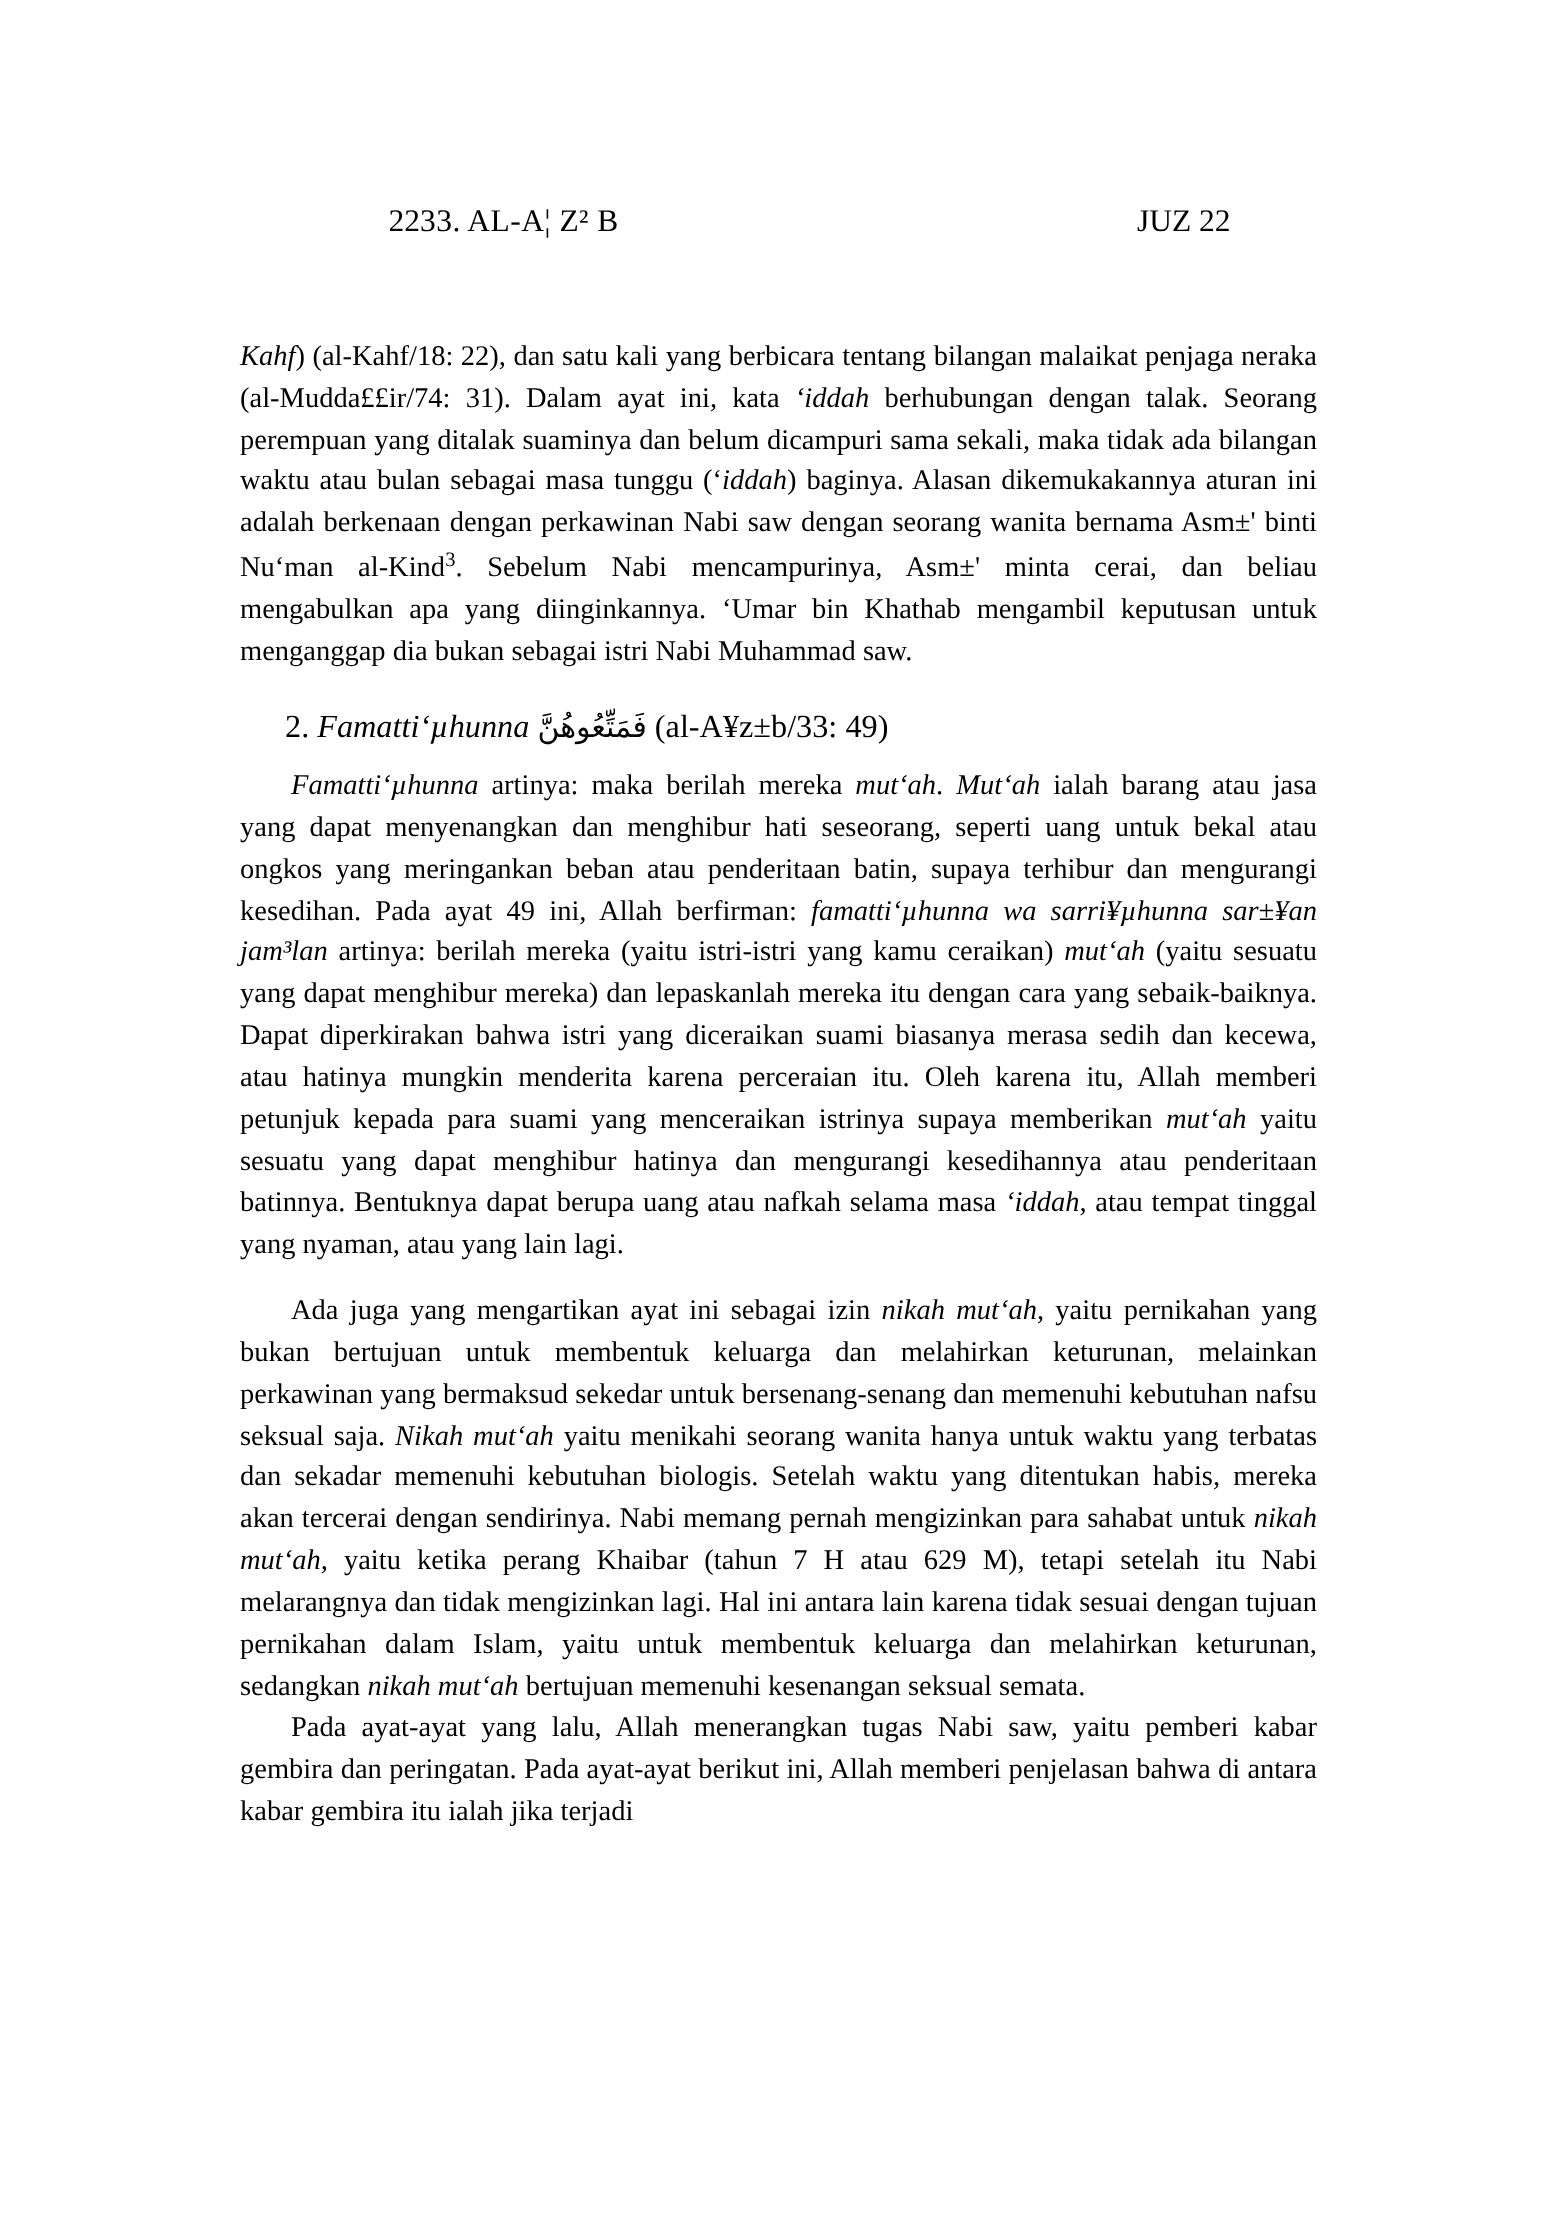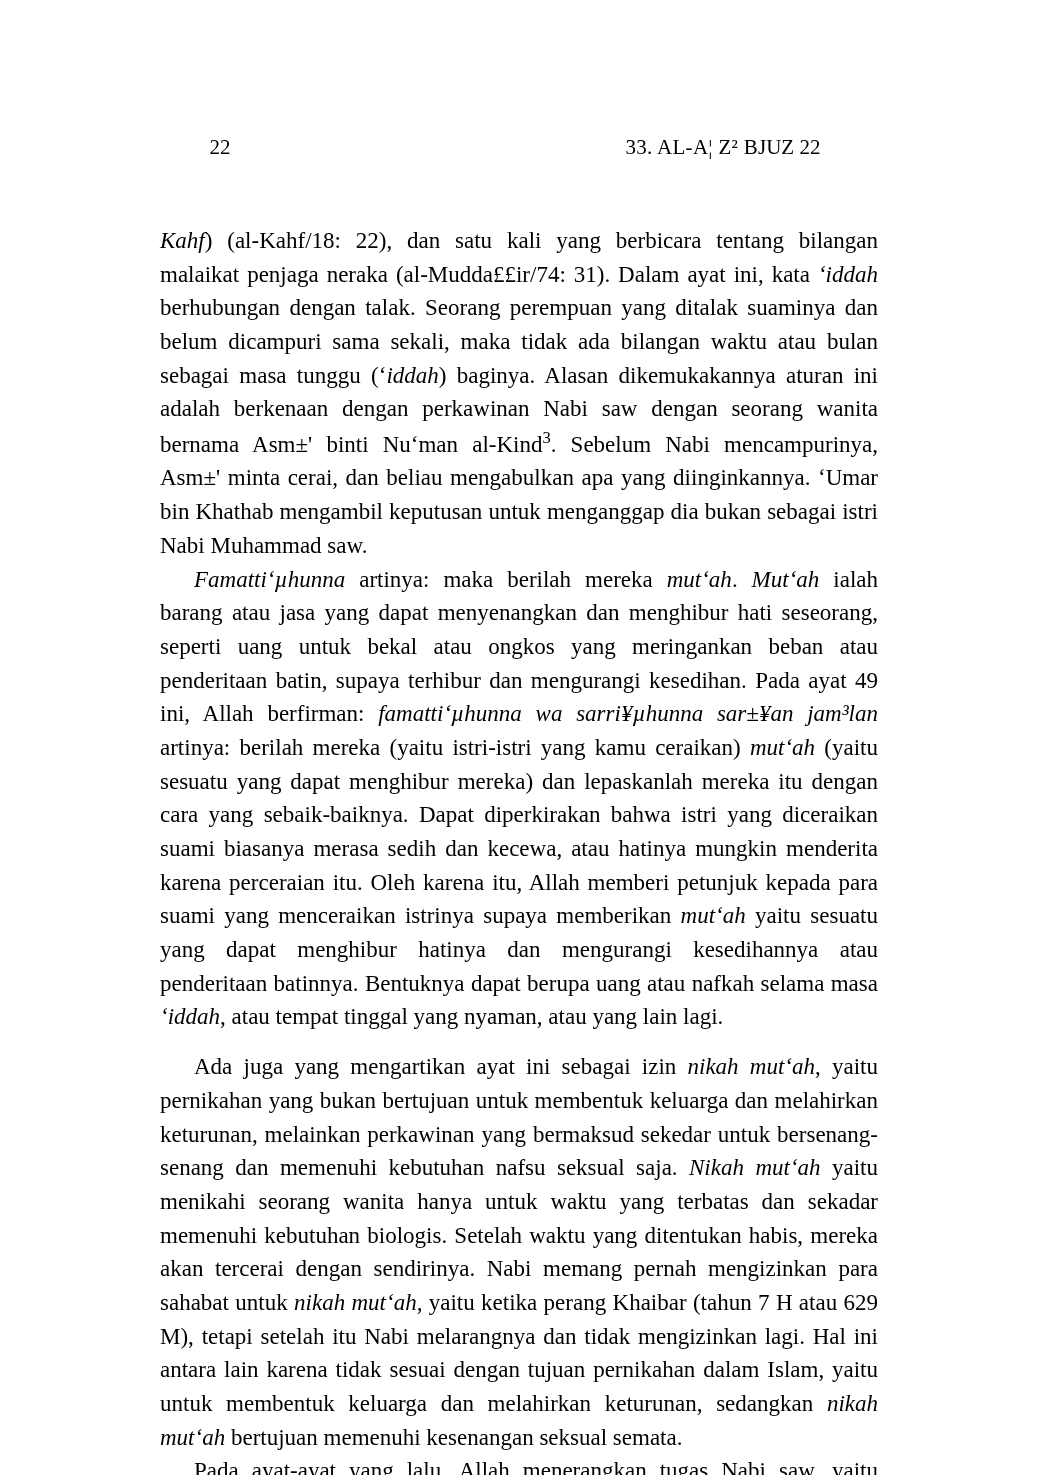--- a/index.html
+++ b/index.html
@@ -23,34 +23,34 @@
     width: 718px;
   }
   .header {
     display: flex;
     align-items: baseline;
     font-size: 21px;
     margin-bottom: 64px;
   }
   .header .page-num {
     width: 120px;
-    text-align: center;
+    text-align: right;
   }
   .header .title {
     flex: 1;
-    text-align: right;
+    text-align: left;
     letter-spacing: 0.3px;
   }
   .header .juz {
     width: 120px;
     text-align: left;
   }
   p {
     margin: 0;
-    font-size: 23px;
+    font-size: 19px;
     line-height: 1.465;
     text-align: justify;
     text-justify: inter-word;
     hyphens: none;
   }
   p.indent {
     text-indent: 34px;
   }
   .it { font-style: italic; }
   .sup { vertical-align: super; font-size: 0.72em; }
@@ -85,20 +85,25 @@
     <div class="header">
       <span class="page-num">22</span>
       <span class="title">33. AL-A¦ Z² B</span>
       <span class="juz">JUZ 22</span>
     </div>
 
     <div class="para-block">
       <p><span class="it">Kahf</span><span>) (al-Kahf/18: 22), dan satu kali yang berbicara tentang bilangan malaikat penjaga neraka (al-Mudda££ir/74: 31). Dalam ayat ini, kata </span><span class="it">‘iddah</span><span> berhubungan dengan talak. Seorang perempuan yang ditalak suaminya dan belum dicampuri sama sekali, maka tidak ada bilangan waktu atau bulan sebagai masa tunggu (‘</span><span class="it">iddah</span><span>) baginya. Alasan dikemukakannya aturan ini adalah berkenaan dengan perkawinan Nabi saw dengan seorang wanita bernama Asm±' binti Nu‘man al-Kind</span><span class="sup">3</span><span>. Sebelum Nabi mencampurinya, Asm±' minta cerai, dan beliau mengabulkan apa yang diinginkannya. ‘Umar bin Khathab mengambil keputusan untuk menganggap dia bukan sebagai istri Nabi Muhammad saw.</span></p>
     </div>
 
+    <div class="verse-head">
+      <span>2. </span><span class="it">Famatti‘µhunna</span>
+      <span class="arabic">فَمَتِّعُوهُنَّ</span>
+      <span>(al-A¥z±b/33: 49)</span>
+    </div>
 
     <div class="para-block">
       <p class="indent"><span class="it">Famatti‘µhunna</span><span> artinya: maka berilah mereka </span><span class="it">mut‘ah</span><span>. </span><span class="it">Mut‘ah</span><span> ialah barang atau jasa yang dapat menyenangkan dan menghibur hati seseorang, seperti uang untuk bekal atau ongkos yang meringankan beban atau penderitaan batin, supaya terhibur dan mengurangi kesedihan. Pada ayat 49 ini, Allah berfirman: </span><span class="it">famatti‘µhunna wa sarri¥µhunna sar±¥an jam³lan</span><span> artinya: berilah mereka (yaitu istri-istri yang kamu ceraikan) </span><span class="it">mut‘ah</span><span> (yaitu sesuatu yang dapat menghibur mereka) dan lepaskanlah mereka itu dengan cara yang sebaik-baiknya. Dapat diperkirakan bahwa istri yang diceraikan suami biasanya merasa sedih dan kecewa, atau hatinya mungkin menderita karena perceraian itu. Oleh karena itu, Allah memberi petunjuk kepada para suami yang menceraikan istrinya supaya memberikan </span><span class="it">mut‘ah</span><span> yaitu sesuatu yang dapat menghibur hatinya dan mengurangi kesedihannya atau penderitaan batinnya. Bentuknya dapat berupa uang atau nafkah selama masa </span><span class="it">‘iddah</span><span>, atau tempat tinggal yang nyaman, atau yang lain lagi.</span></p>
 
       <p class="indent"><span>Ada juga yang mengartikan ayat ini sebagai izin </span><span class="it">nikah mut‘ah</span><span>, yaitu pernikahan yang bukan bertujuan untuk membentuk keluarga dan melahirkan keturunan, melainkan perkawinan yang bermaksud sekedar untuk bersenang-senang dan memenuhi kebutuhan nafsu seksual saja. </span><span class="it">Nikah mut‘ah</span><span> yaitu menikahi seorang wanita hanya untuk waktu yang terbatas dan sekadar memenuhi kebutuhan biologis. Setelah waktu yang ditentukan habis, mereka akan tercerai dengan sendirinya. Nabi memang pernah mengizinkan para sahabat untuk </span><span class="it">nikah mut‘ah,</span><span> yaitu ketika perang Khaibar (tahun 7 H atau 629 M), tetapi setelah itu Nabi melarangnya dan tidak mengizinkan lagi. Hal ini antara lain karena tidak sesuai dengan tujuan pernikahan dalam Islam, yaitu untuk membentuk keluarga dan melahirkan keturunan, sedangkan </span><span class="it">nikah mut‘ah</span><span> bertujuan memenuhi kesenangan seksual semata.</span></p>
     </div>
 
     <p class="indent">Pada ayat-ayat yang lalu, Allah menerangkan tugas Nabi saw, yaitu pemberi kabar gembira dan peringatan. Pada ayat-ayat berikut ini, Allah memberi penjelasan bahwa di antara kabar gembira itu ialah jika terjadi</p>
 
   </div>

